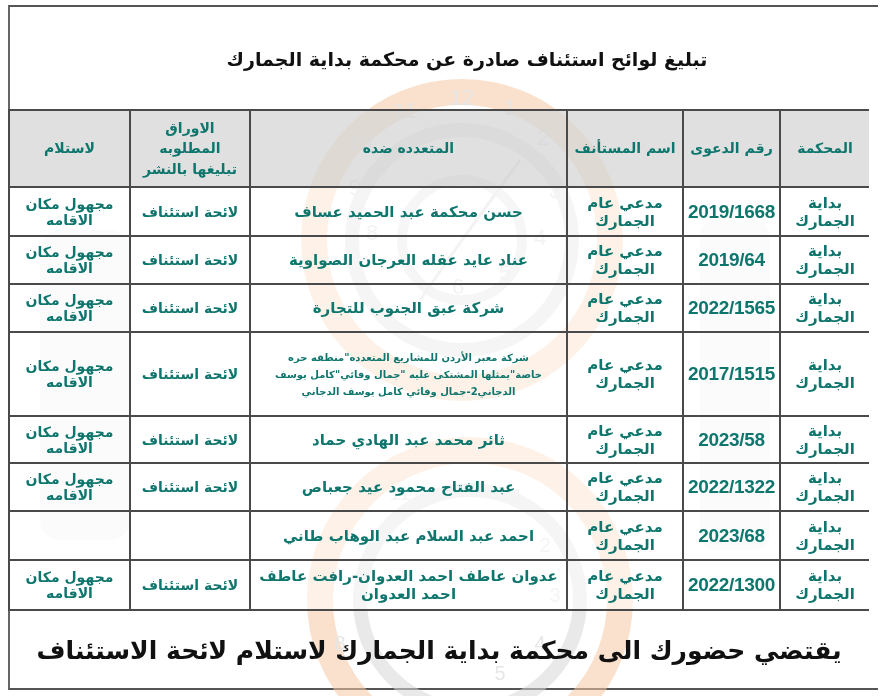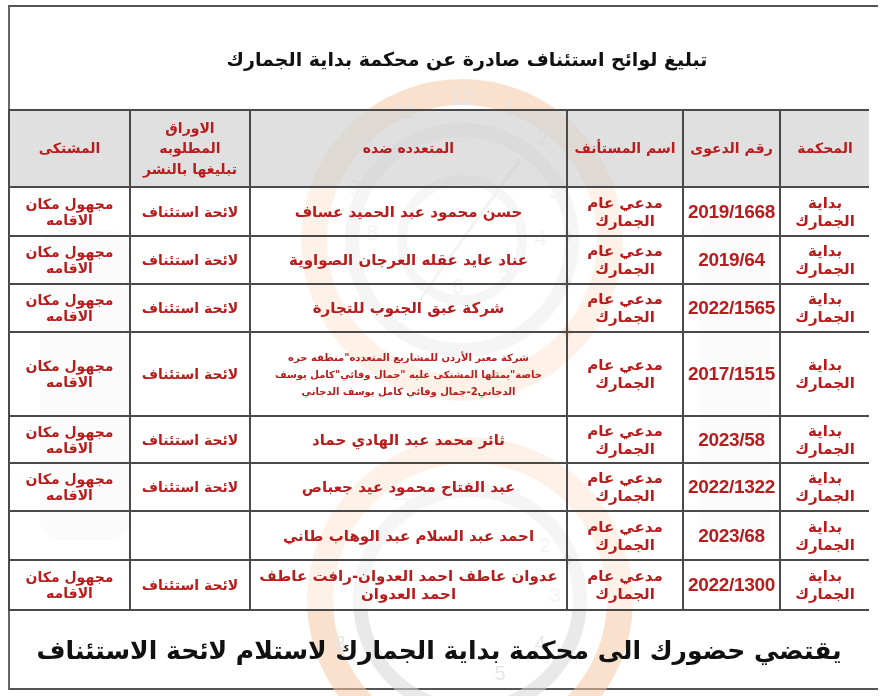--- a/index.html
+++ b/index.html
@@ -60,35 +60,34 @@
       table-layout: fixed;
       z-index: 2;
       background: transparent;
     }
     table.notices th, table.notices td {
       border: 2px solid #4a4a4a;
       text-align: center;
       vertical-align: middle;
       padding: 0 4px;
       font-weight: bold;
-      color: #b91c1c;
+      color: #0f766e;
     }
     table.notices tr:last-child td { border-bottom: 2px solid #4a4a4a; }
     table.notices th:first-child, table.notices td:first-child { border-right: none; }
     table.notices thead th {
       background: rgba(214, 214, 214, 0.75);
       height: 75px;
       font-size: 14px;
       font-weight: bold;
       line-height: 1.45;
     }
     table.notices tbody td {
       font-size: 15px;
       background: rgba(255,255,255,0.55);
-      border-radius: 11px;
     }
     td.case-num {
       font-family: "Liberation Sans", sans-serif;
       font-size: 19px !important;
       letter-spacing: -0.3px;
     }
     td.small-text {
       font-size: 10px !important;
       line-height: 1.7;
       padding: 0 6px !important;
@@ -165,29 +164,29 @@
     <col style="width:120px">
     <col style="width:121px">
   </colgroup>
   <thead>
     <tr>
       <th>المحكمة</th>
       <th>رقم الدعوى</th>
       <th>اسم المستأنف</th>
       <th>المتعدده ضده</th>
       <th>الاوراق المطلوبه تبليغها بالنشر</th>
-      <th>المشتكى</th>
+      <th>لاستلام</th>
     </tr>
   </thead>
   <tbody>
     <tr style="height:49px">
       <td>بداية الجمارك</td>
       <td class="case-num">2019/1668</td>
       <td>مدعي عام الجمارك</td>
-      <td>حسن محمود عبد الحميد عساف</td>
+      <td>حسن محكمة عبد الحميد عساف</td>
       <td class="docs">لائحة استئناف</td>
       <td class="addr">مجهول مكان الاقامه</td>
     </tr>
     <tr style="height:48px">
       <td>بداية الجمارك</td>
       <td class="case-num">2019/64</td>
       <td>مدعي عام الجمارك</td>
       <td>عناد عايد عقله العرجان الصواوية</td>
       <td class="docs">لائحة استئناف</td>
       <td class="addr">مجهول مكان الاقامه</td>

